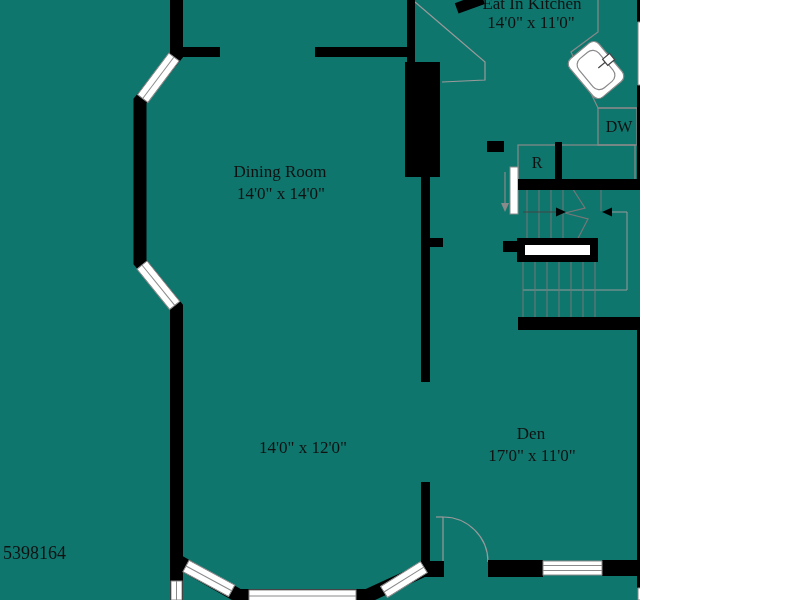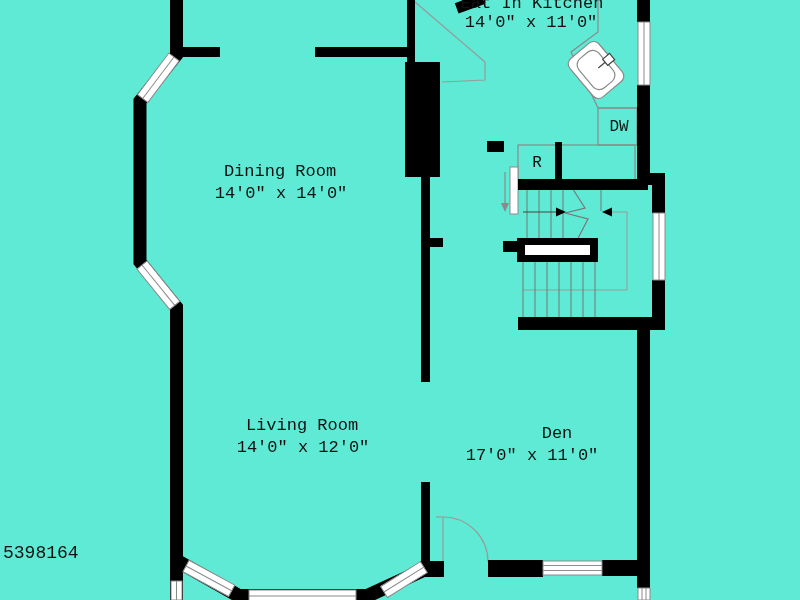--- a/index.html
+++ b/index.html
@@ -1,22 +1,22 @@
 <!DOCTYPE html>
 <html><head>
 <meta charset="utf-8">
 <style>
   html, body { margin: 0; padding: 0; background: #fff; }
   .plan {
     position: relative;
-    width: 800px;
+    width: 640px;
     height: 600px;
-    background: #5eead4;
+    background: #0f766e;
     overflow: hidden;
-    font-family: Liberation Mono, monospace;
+    font-family: Liberation Serif, serif;
   }
   .plan svg { position: absolute; left: 0; top: 0; }
   .label {
     position: absolute;
     transform: translate(-50%, -50%);
     white-space: nowrap;
     color: #111;
     font-size: 17px;
     line-height: 1.25;
     text-align: center;
@@ -196,23 +196,22 @@
   </svg>
 
   <div class="label" style="left:532px; top:4px;">
     <div>Eat In Kitchen</div>
   </div>
   <div class="label dims" style="left:531px; top:23px;">14'0" x 11'0"</div>
 
   <div class="label" style="left:280px; top:172px;text-align:center;">Dining Room</div>
   <div class="label dims" style="left:281px; top:194px;">14'0" x 14'0"</div>
 
-  <div class="label" style="left:302px; top:426px;">Living Room</div>
   <div class="label dims" style="left:303px; top:448px;">14'0" x 12'0"</div>
 
-  <div class="label" style="left:557px; top:434px;">Den</div>
+  <div class="label" style="left:531px; top:434px;">Den</div>
   <div class="label dims" style="left:532px; top:456px;">17'0" x 11'0"</div>
 
   <div class="label appliance" style="left:537px; top:163px;">R</div>
   <div class="label appliance" style="left:619px; top:127px;">DW</div>
 
   <div class="listing-id">5398164</div>
 </div>
 
 </body></html>

